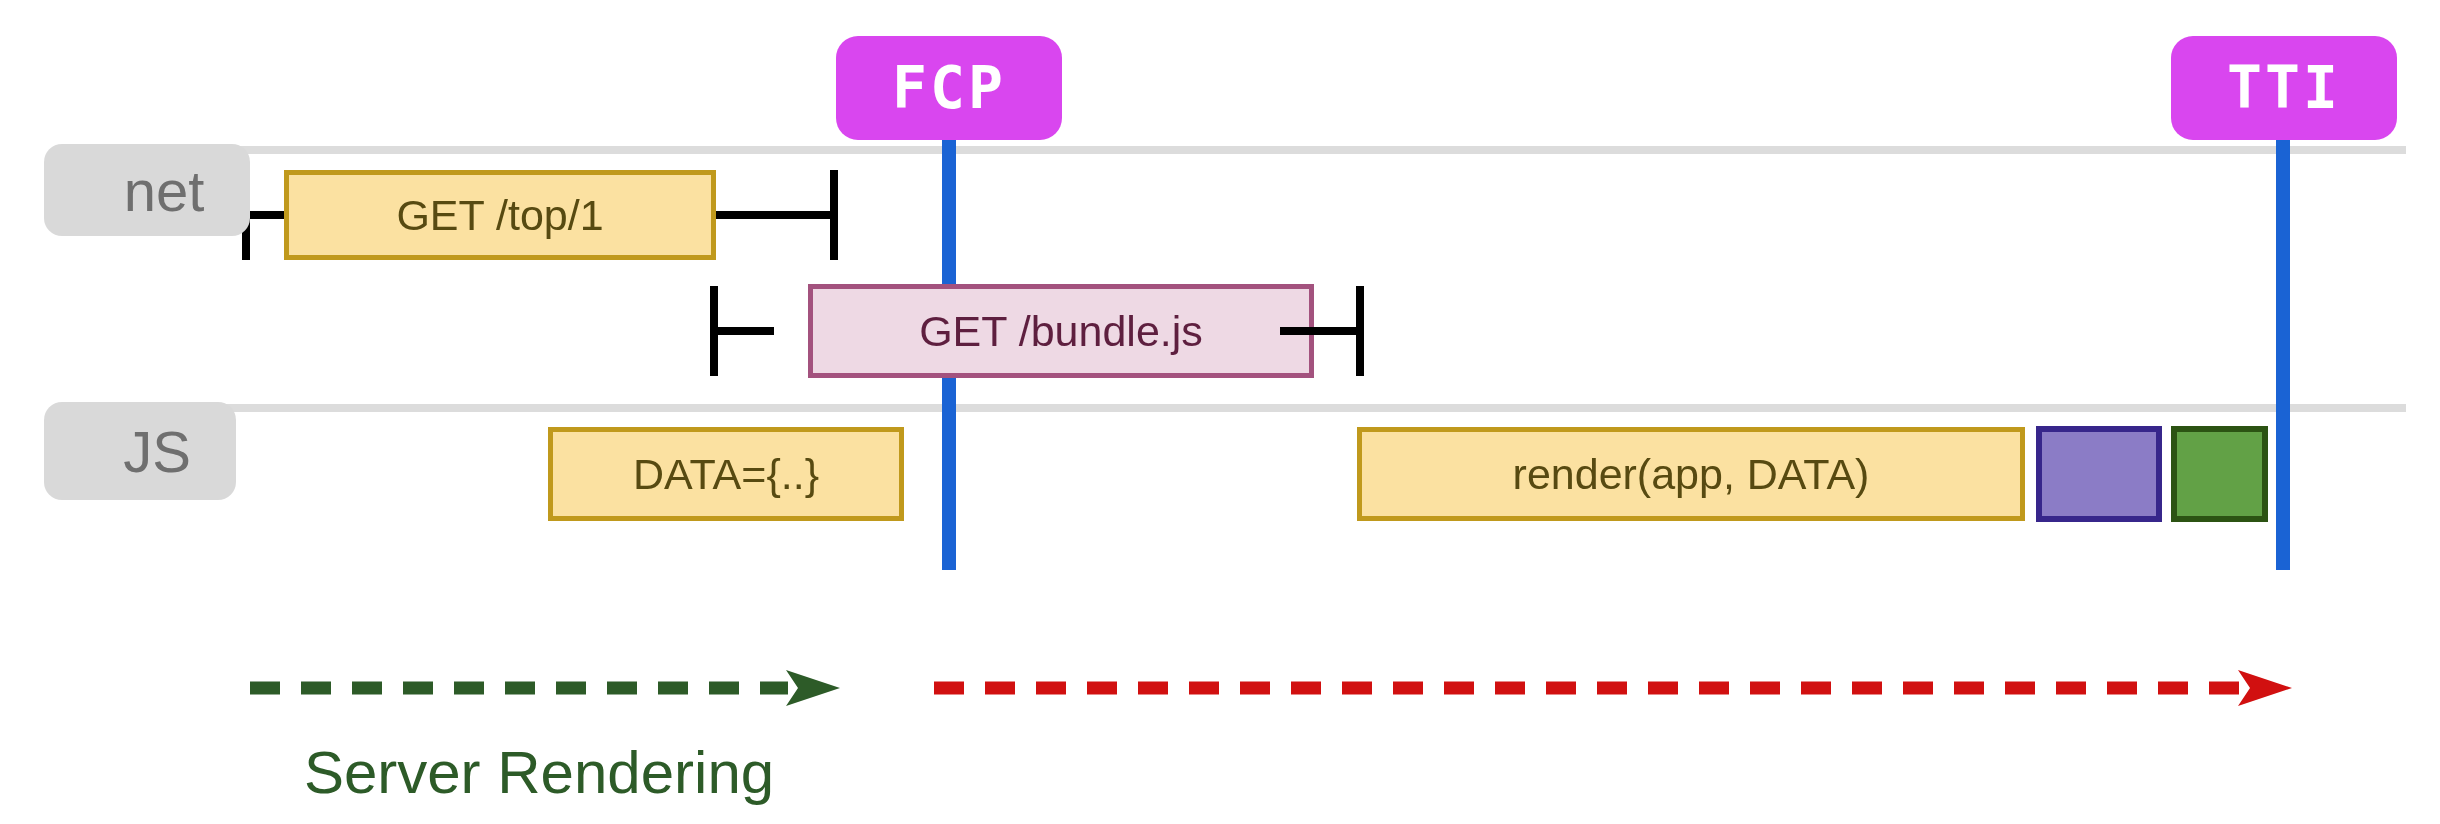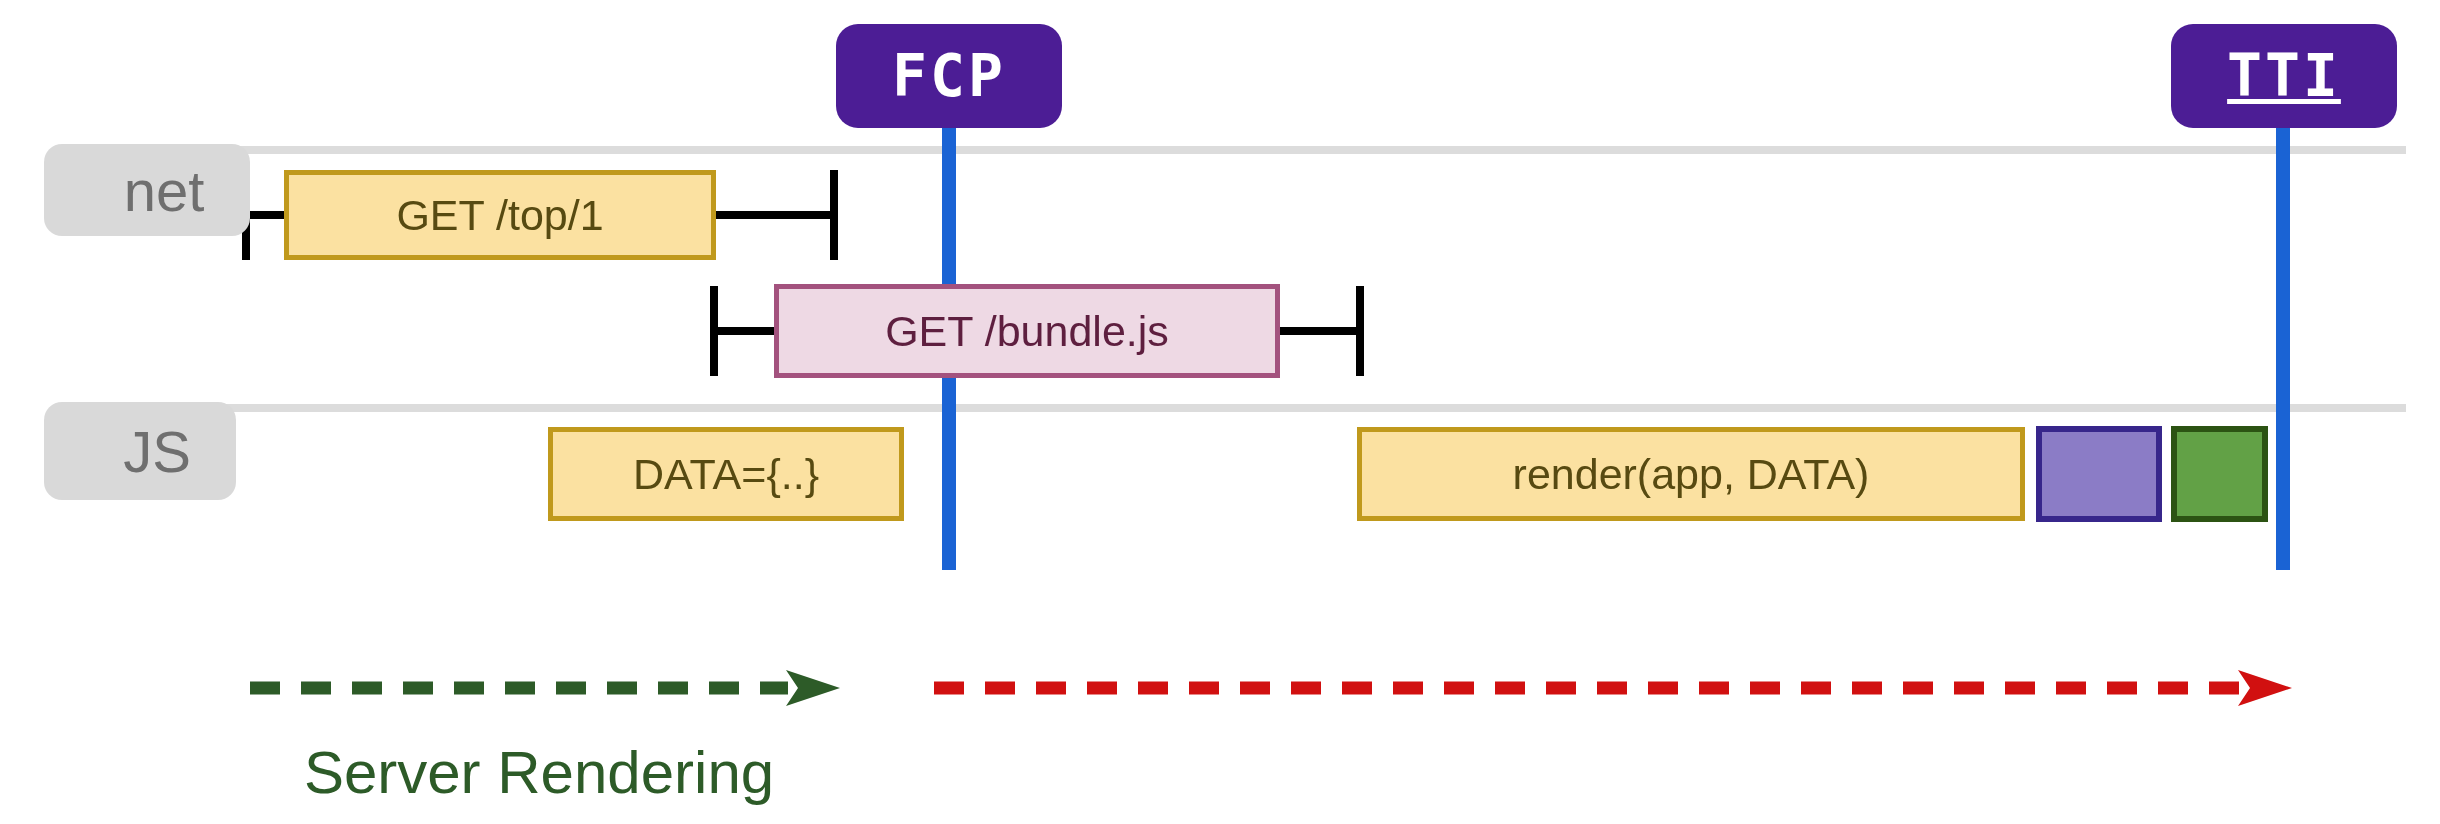--- a/index.html
+++ b/index.html
@@ -27,28 +27,28 @@
   .track-label.js{top:402px;width:158px;height:98px;}
   
   .marker-line{
     position:absolute;top:118px;height:452px;width:14px;
     background:#1a63d4;z-index:2;
   }
   .marker-line.fcp{left:942px;}
   .marker-line.tti{left:2276px;}
   
   .marker-badge{
-    position:absolute;top:24px;width:226px;height:104px;
-    background:#4c1d95;color:#ffffff;border-radius:22px;
+    position:absolute;top:36px;width:226px;height:104px;
+    background:#d946ef;color:#ffffff;border-radius:22px;
     display:flex;align-items:center;justify-content:center;
     font-family:"DejaVu Sans Mono", monospace;font-weight:bold;
     font-size:58px;letter-spacing:3px;z-index:5;
   }
   .marker-badge.fcp{left:836px;}
-  .marker-badge.tti{left:2171px;text-decoration:underline;}
+  .marker-badge.tti{left:2171px;}
   
   .whisker{position:absolute;width:8px;height:90px;background:#000000;z-index:3;}
   .connector{position:absolute;height:8px;background:#000000;z-index:3;}
   
   .task-box{
     position:absolute;box-sizing:border-box;
     display:flex;align-items:center;justify-content:center;
     font-size:43px;z-index:3;
   }
   .task-box.yellow{background:#fbe1a1;border:5px solid #c0991c;color:#574a11;}
@@ -81,21 +81,21 @@
   <div class="track-label js">JS</div>
 
   <div class="whisker" style="left:242px;top:170px;"></div>
   <div class="connector" style="left:250px;top:211px;width:34px;"></div>
   <div class="task-box yellow" style="left:284px;top:170px;width:432px;height:90px;">GET /top/1</div>
   <div class="connector" style="left:716px;top:211px;width:114px;"></div>
   <div class="whisker" style="left:830px;top:170px;"></div>
 
   <div class="whisker" style="left:710px;top:286px;"></div>
   <div class="connector" style="left:718px;top:327px;width:56px;"></div>
-  <div class="task-box pink" style="left:774px;top:284px;width:506px;height:94px;">GET /bundle.js</div>
+  <div class="task-box pink" style="left:808px;top:284px;width:506px;height:94px;">GET /bundle.js</div>
   <div class="connector" style="left:1280px;top:327px;width:76px;"></div>
   <div class="whisker" style="left:1356px;top:286px;"></div>
 
   <div class="task-box yellow" style="left:548px;top:427px;width:356px;height:94px;">DATA={..}</div>
   <div class="task-box yellow" style="left:1357px;top:427px;width:668px;height:94px;text-align:center;">render(app, DATA)</div>
   <div class="task-box purple" style="left:2036px;top:426px;width:126px;height:96px;"></div>
   <div class="task-box green" style="left:2171px;top:426px;width:97px;height:96px;"></div>
 
   <svg class="phase-arrow" style="left:244px;" width="600" height="44" viewBox="0 0 600 44">
     <line x1="6" y1="22" x2="544" y2="22" stroke="#2d5b28" stroke-width="13" stroke-dasharray="30 21"></line>

